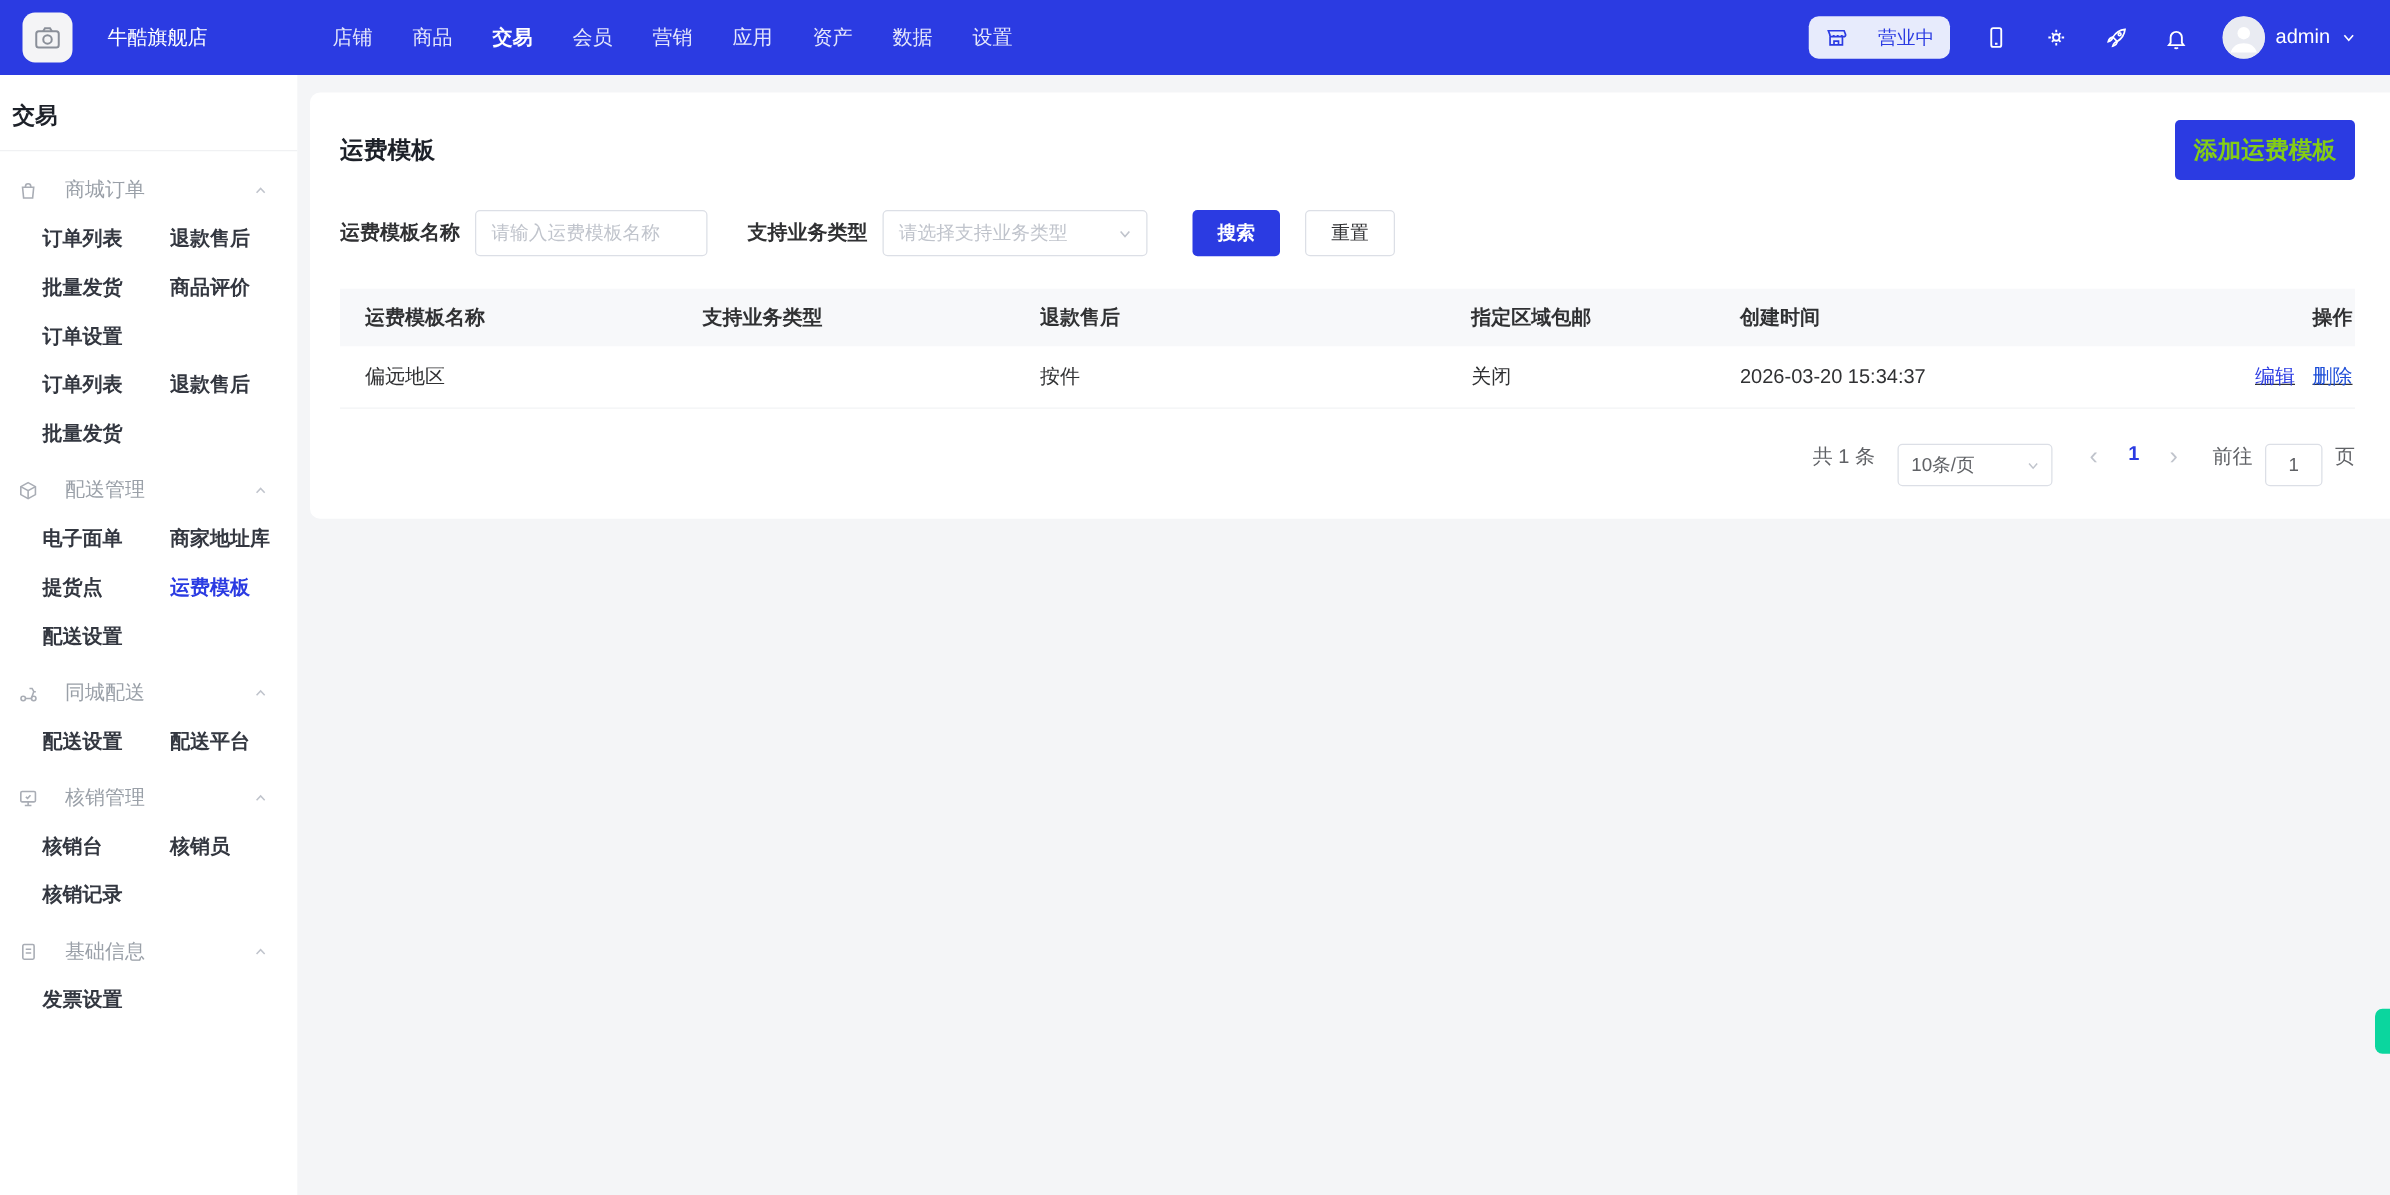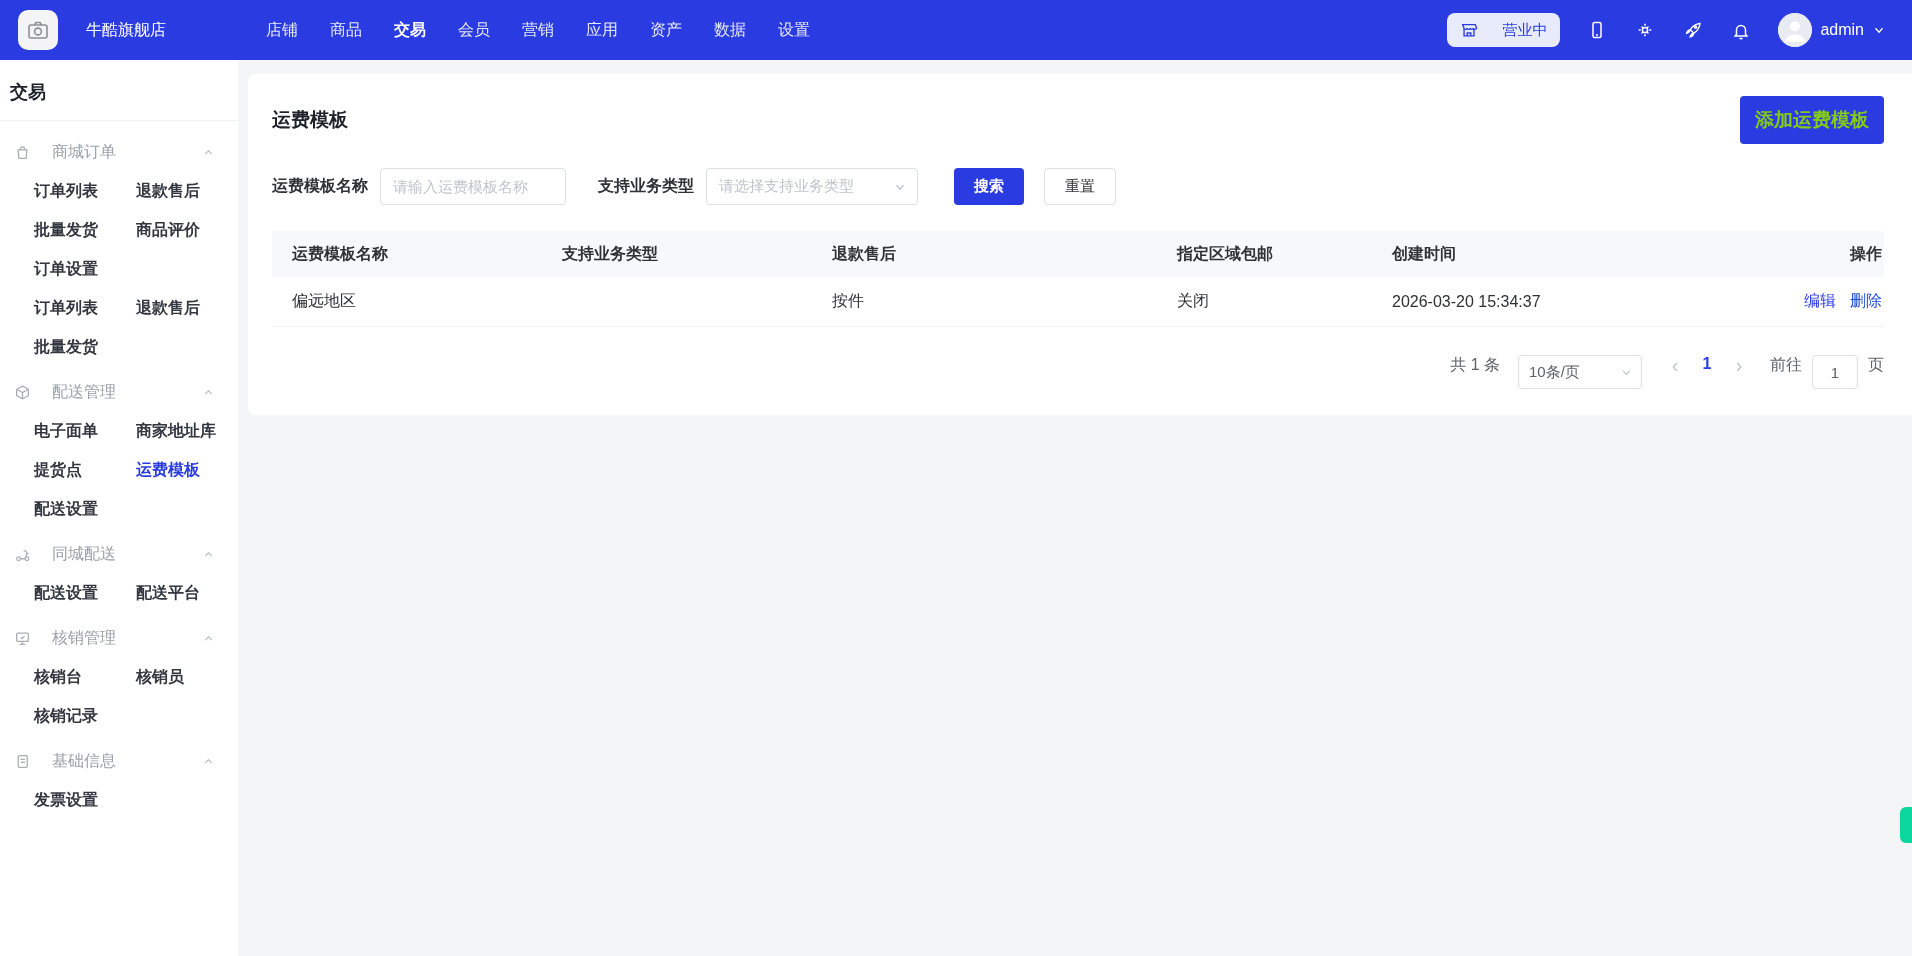--- a/index.html
+++ b/index.html
@@ -49,21 +49,21 @@
   .btn { height:37px; border-radius:4px; font-size:15px; padding:0 20px; cursor:pointer; font-family:inherit; }
   .btn-primary { background:#2B3BE2; color:#fff; border:none; margin-left:36px; font-weight:bold; }
   .btn-default { background:#fff; color:#303133; border:1px solid #dcdfe6; margin-left:20px; }
 
   .table { margin-top:26px; font-size:16px; }
   .thead { display:flex; align-items:center; background:#f7f8fa; height:46px; font-weight:bold; color:#303133; }
   .trow { display:flex; align-items:center; height:50px; border-bottom:1px solid #f2f3f5; color:#303133; }
   .th,.td { padding-left:20px; white-space:nowrap; overflow:hidden; }
   .c0 { width:270px; } .c1 { width:270px; } .c2 { width:345px; } .c3 { width:215px; }
   .c4 { flex:1; } .c5 { width:120px; text-align:right; padding-right:2px; }
-  .td-actions { display:flex; justify-content:flex-end; gap:14px; }
+  .td-actions { display:flex; justify-content:flex-end; gap:14px;text-decoration:underline; }
   .link-edit { color:#2B3BE2; cursor:pointer; }
   .link-delete { color:#1d4ed8; cursor:pointer; }
 
   .pagination { display:flex; justify-content:flex-end; margin-top:28px; font-size:16px; color:#606266; }
   .pg-total { margin-right:18px; }
   .pg-size { width:124px; height:34px; border:1px solid #dcdfe6; border-radius:4px; display:flex; align-items:center; justify-content:space-between; padding:0 8px 0 10px; cursor:pointer; margin-right:18px; font-size:15px; }
   .pg-arrow { width:30px; text-align:center; color:#c0c4cc; font-size:20px; cursor:pointer; line-height:1; }
   .pg-page { width:34px; text-align:center; color:#2B3BE2; font-weight:bold; cursor:pointer; }
   .pg-goto { margin-left:16px; margin-right:10px; }
   .pg-input { width:46px; height:34px; border:1px solid #dcdfe6; border-radius:4px; text-align:center; font-size:15px; color:#606266; font-family:inherit; outline:none; margin-right:10px; }

